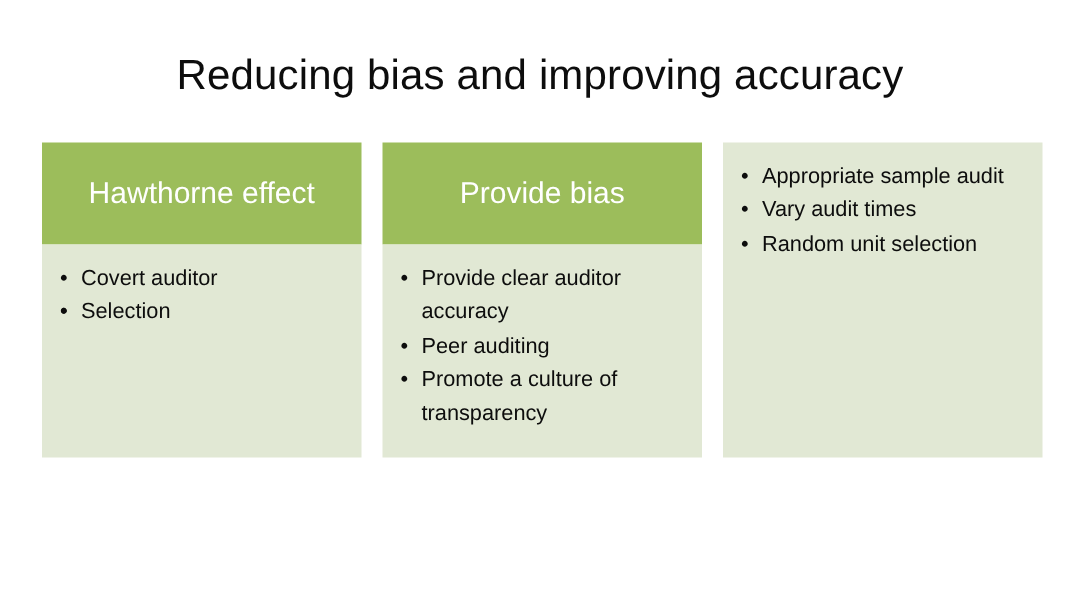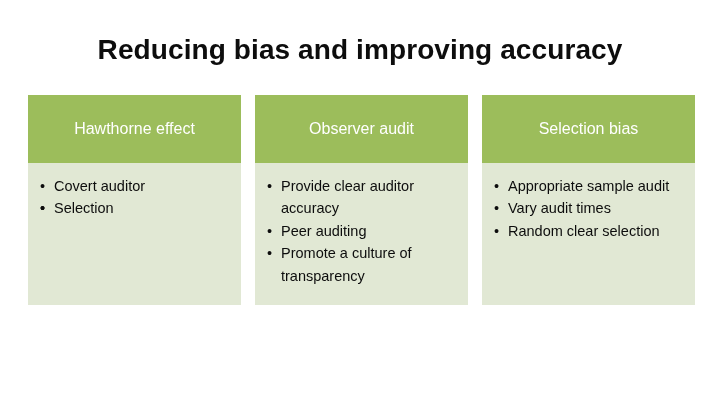--- a/index.html
+++ b/index.html
@@ -19,21 +19,21 @@
     height: 405px;
     background: #ffffff;
   }
   .slide-title {
     position: absolute;
     top: 34px;
     left: 0;
     width: 720px;
     text-align: center;
     font-size: 28px;
-    font-weight: 700;
+    font-weight: 400;
     color: #0d0d0d;
     letter-spacing: 0.1px;
     white-space: nowrap;
   }
   .columns {
     position: absolute;
     top: 95px;
     left: 28px;
     width: 667px;
     height: 210px;
@@ -50,21 +50,21 @@
     background: #9CBD5B;
     height: 68px;
     display: flex;
     align-items: center;
     justify-content: center;
     box-sizing: border-box;
     padding: 0 6px;
   }
   .col-header-label {
     color: #ffffff;
-    font-size: 16px;
+    font-size: 20px;
     font-weight: 400;
     text-align: center;
     line-height: 1.2;
   }
   .col-body {
     background: #E1E8D4;
     flex: 1 1 auto;
     box-sizing: border-box;
     padding: 12px 8px 10px 8px;
   }
@@ -114,56 +114,53 @@
           <li class="bullet-item">
             <span class="dot">•</span>
             <span>Selection</span>
           </li>
         </ul>
       </div>
     </div>
 
     <div class="column">
       <div class="col-header">
-        <span class="col-header-label">Observer audit</span>
+        <span class="col-header-label">Provide bias</span>
       </div>
       <div class="col-body">
         <ul class="bullet-list">
           <li class="bullet-item">
             <span class="dot">•</span>
             <span>Provide clear auditor accuracy</span>
           </li>
           <li class="bullet-item">
             <span class="dot">•</span>
             <span>Peer auditing</span>
           </li>
           <li class="bullet-item">
             <span class="dot">•</span>
             <span>Promote a culture of transparency</span>
           </li>
         </ul>
       </div>
     </div>
 
     <div class="column">
-      <div class="col-header">
-        <span class="col-header-label">Selection bias</span>
-      </div>
       <div class="col-body">
         <ul class="bullet-list">
           <li class="bullet-item">
             <span class="dot">•</span>
             <span>Appropriate sample audit</span>
           </li>
           <li class="bullet-item">
             <span class="dot">•</span>
             <span>Vary audit times</span>
           </li>
           <li class="bullet-item">
             <span class="dot">•</span>
-            <span>Random clear selection</span>
+            <span>Random unit selection</span>
           </li>
         </ul>
       </div>
     </div>
 
   </div>
 </div>
 
 </body></html>

